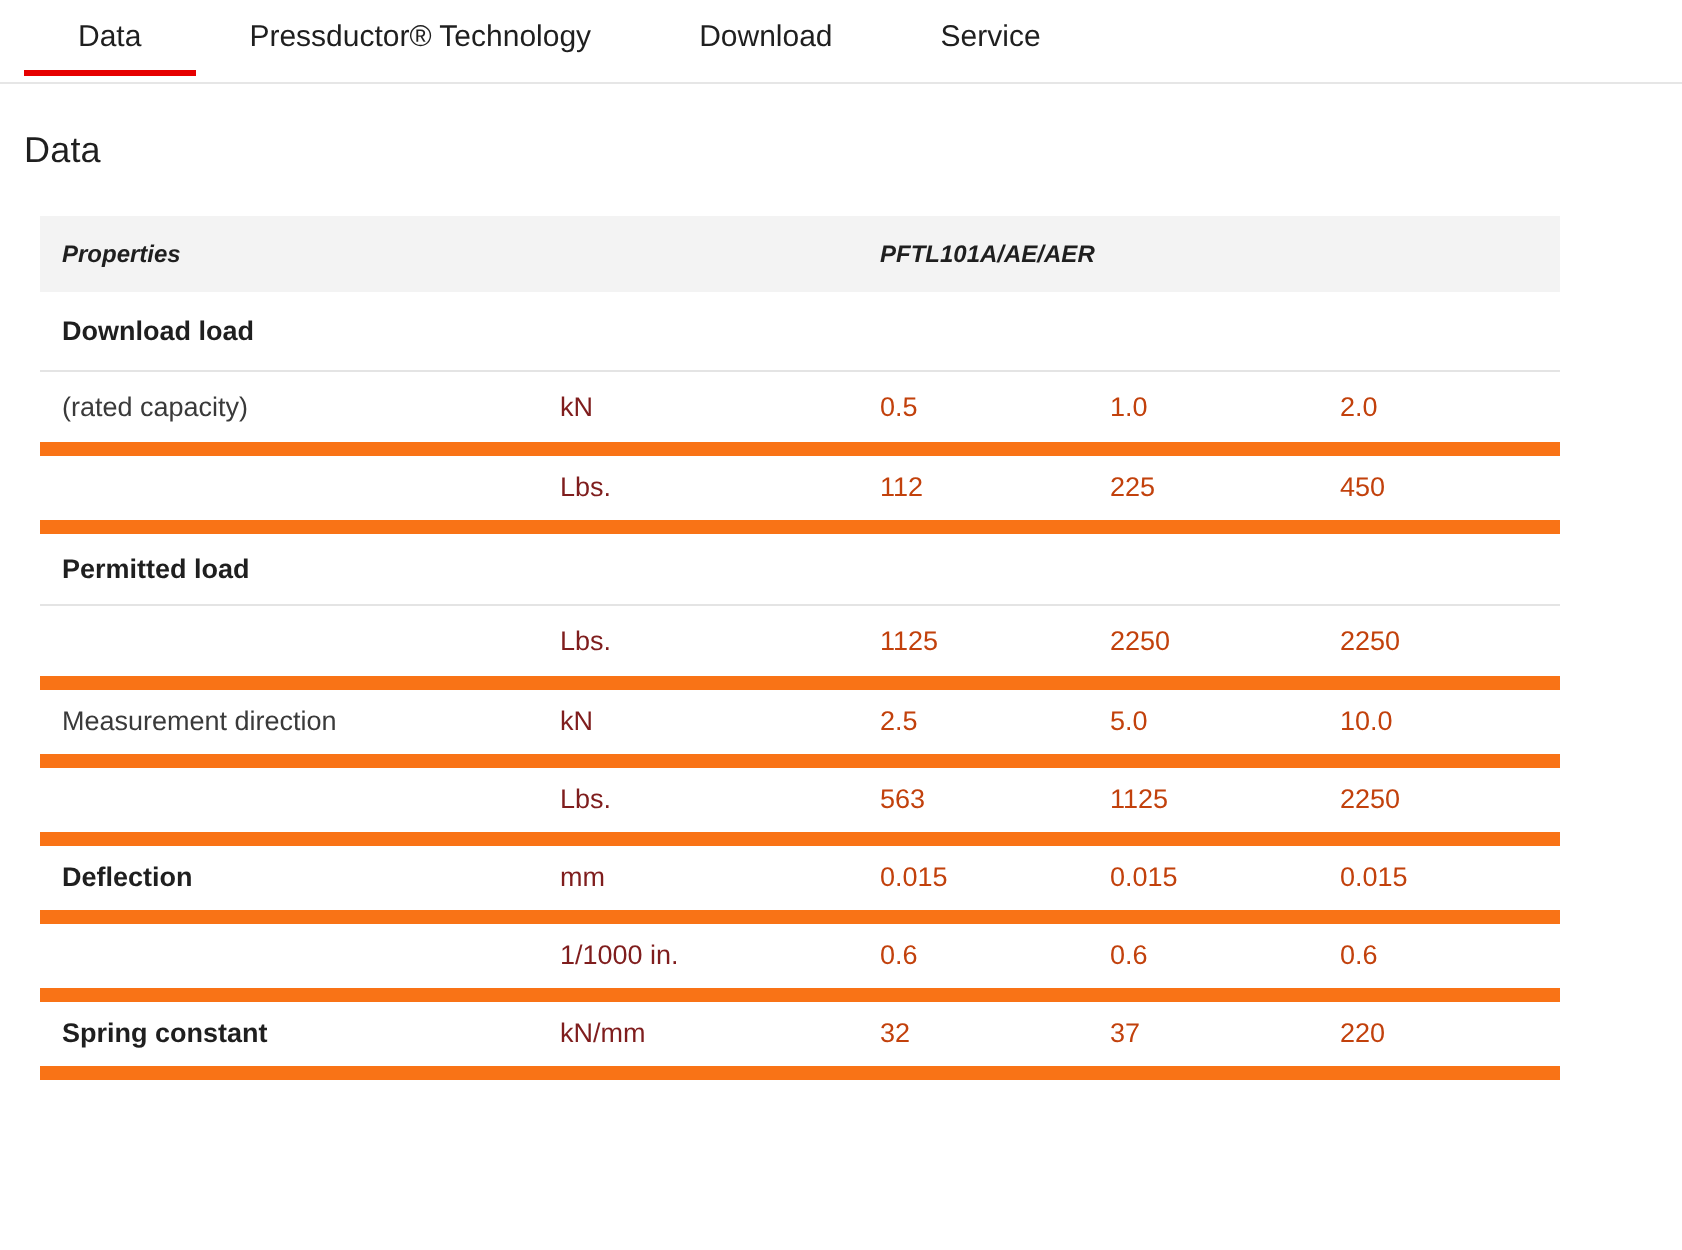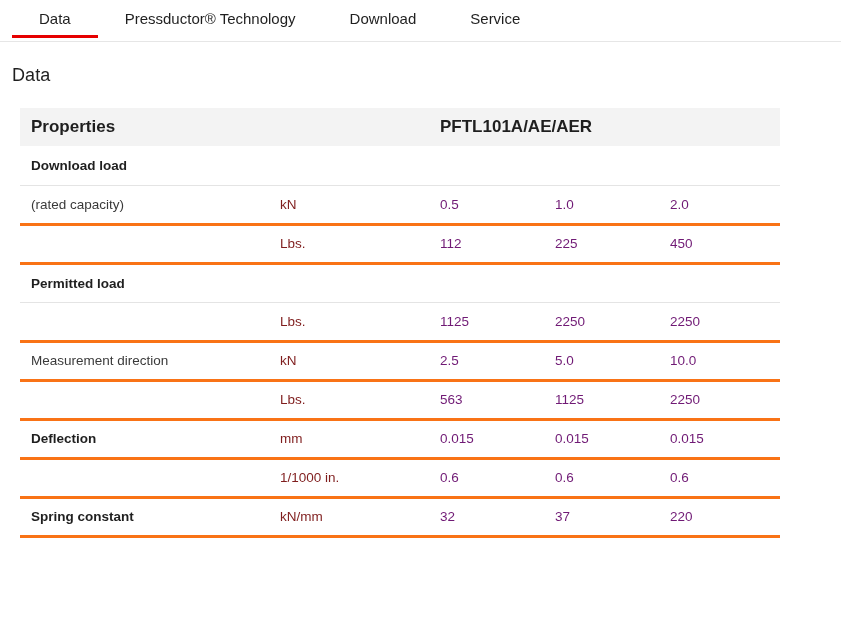--- a/index.html
+++ b/index.html
@@ -86,46 +86,47 @@
     vertical-align: middle;
     font-size: 13.5px;
     height: 39px;
     padding: 0;
     box-sizing: border-box;
   }
   table.data-table thead th {
     background: #f3f3f3;
     font-weight: bold;
     color: #1f1f1f;
-    font-size: 17px;
+    font-size: 12px;
     height: 38px;
     border: none;
+    font-style: italic;
   }
   table.data-table thead th.first { padding-left: 11px; }
 
   table.data-table tbody tr {
-    border-bottom: 3px solid #f97316;
+    border-bottom: 7px solid #f97316;
   }
   table.data-table tbody tr.section-row {
     border-bottom: 1px solid #e4e4e4;
   }
   table.data-table tbody td.prop {
     padding-left: 11px;
     color: #3a3a3a;
   }
   table.data-table tbody tr.section-row td.prop,
   table.data-table tbody tr.bold-row td.prop {
     font-weight: bold;
     color: #1f1f1f;
   }
   table.data-table tbody td.unit {
     color: #7f1d1d;
   }
   table.data-table tbody td.val {
-    color: #701a75;
+    color: #c2410c;
   }
 </style>
 </head>
 <body>
 
 <div class="tabbar">
   <div class="tab active">
     <span class="tab-inner">Data</span>
     <span class="underline"></span>
   </div>

